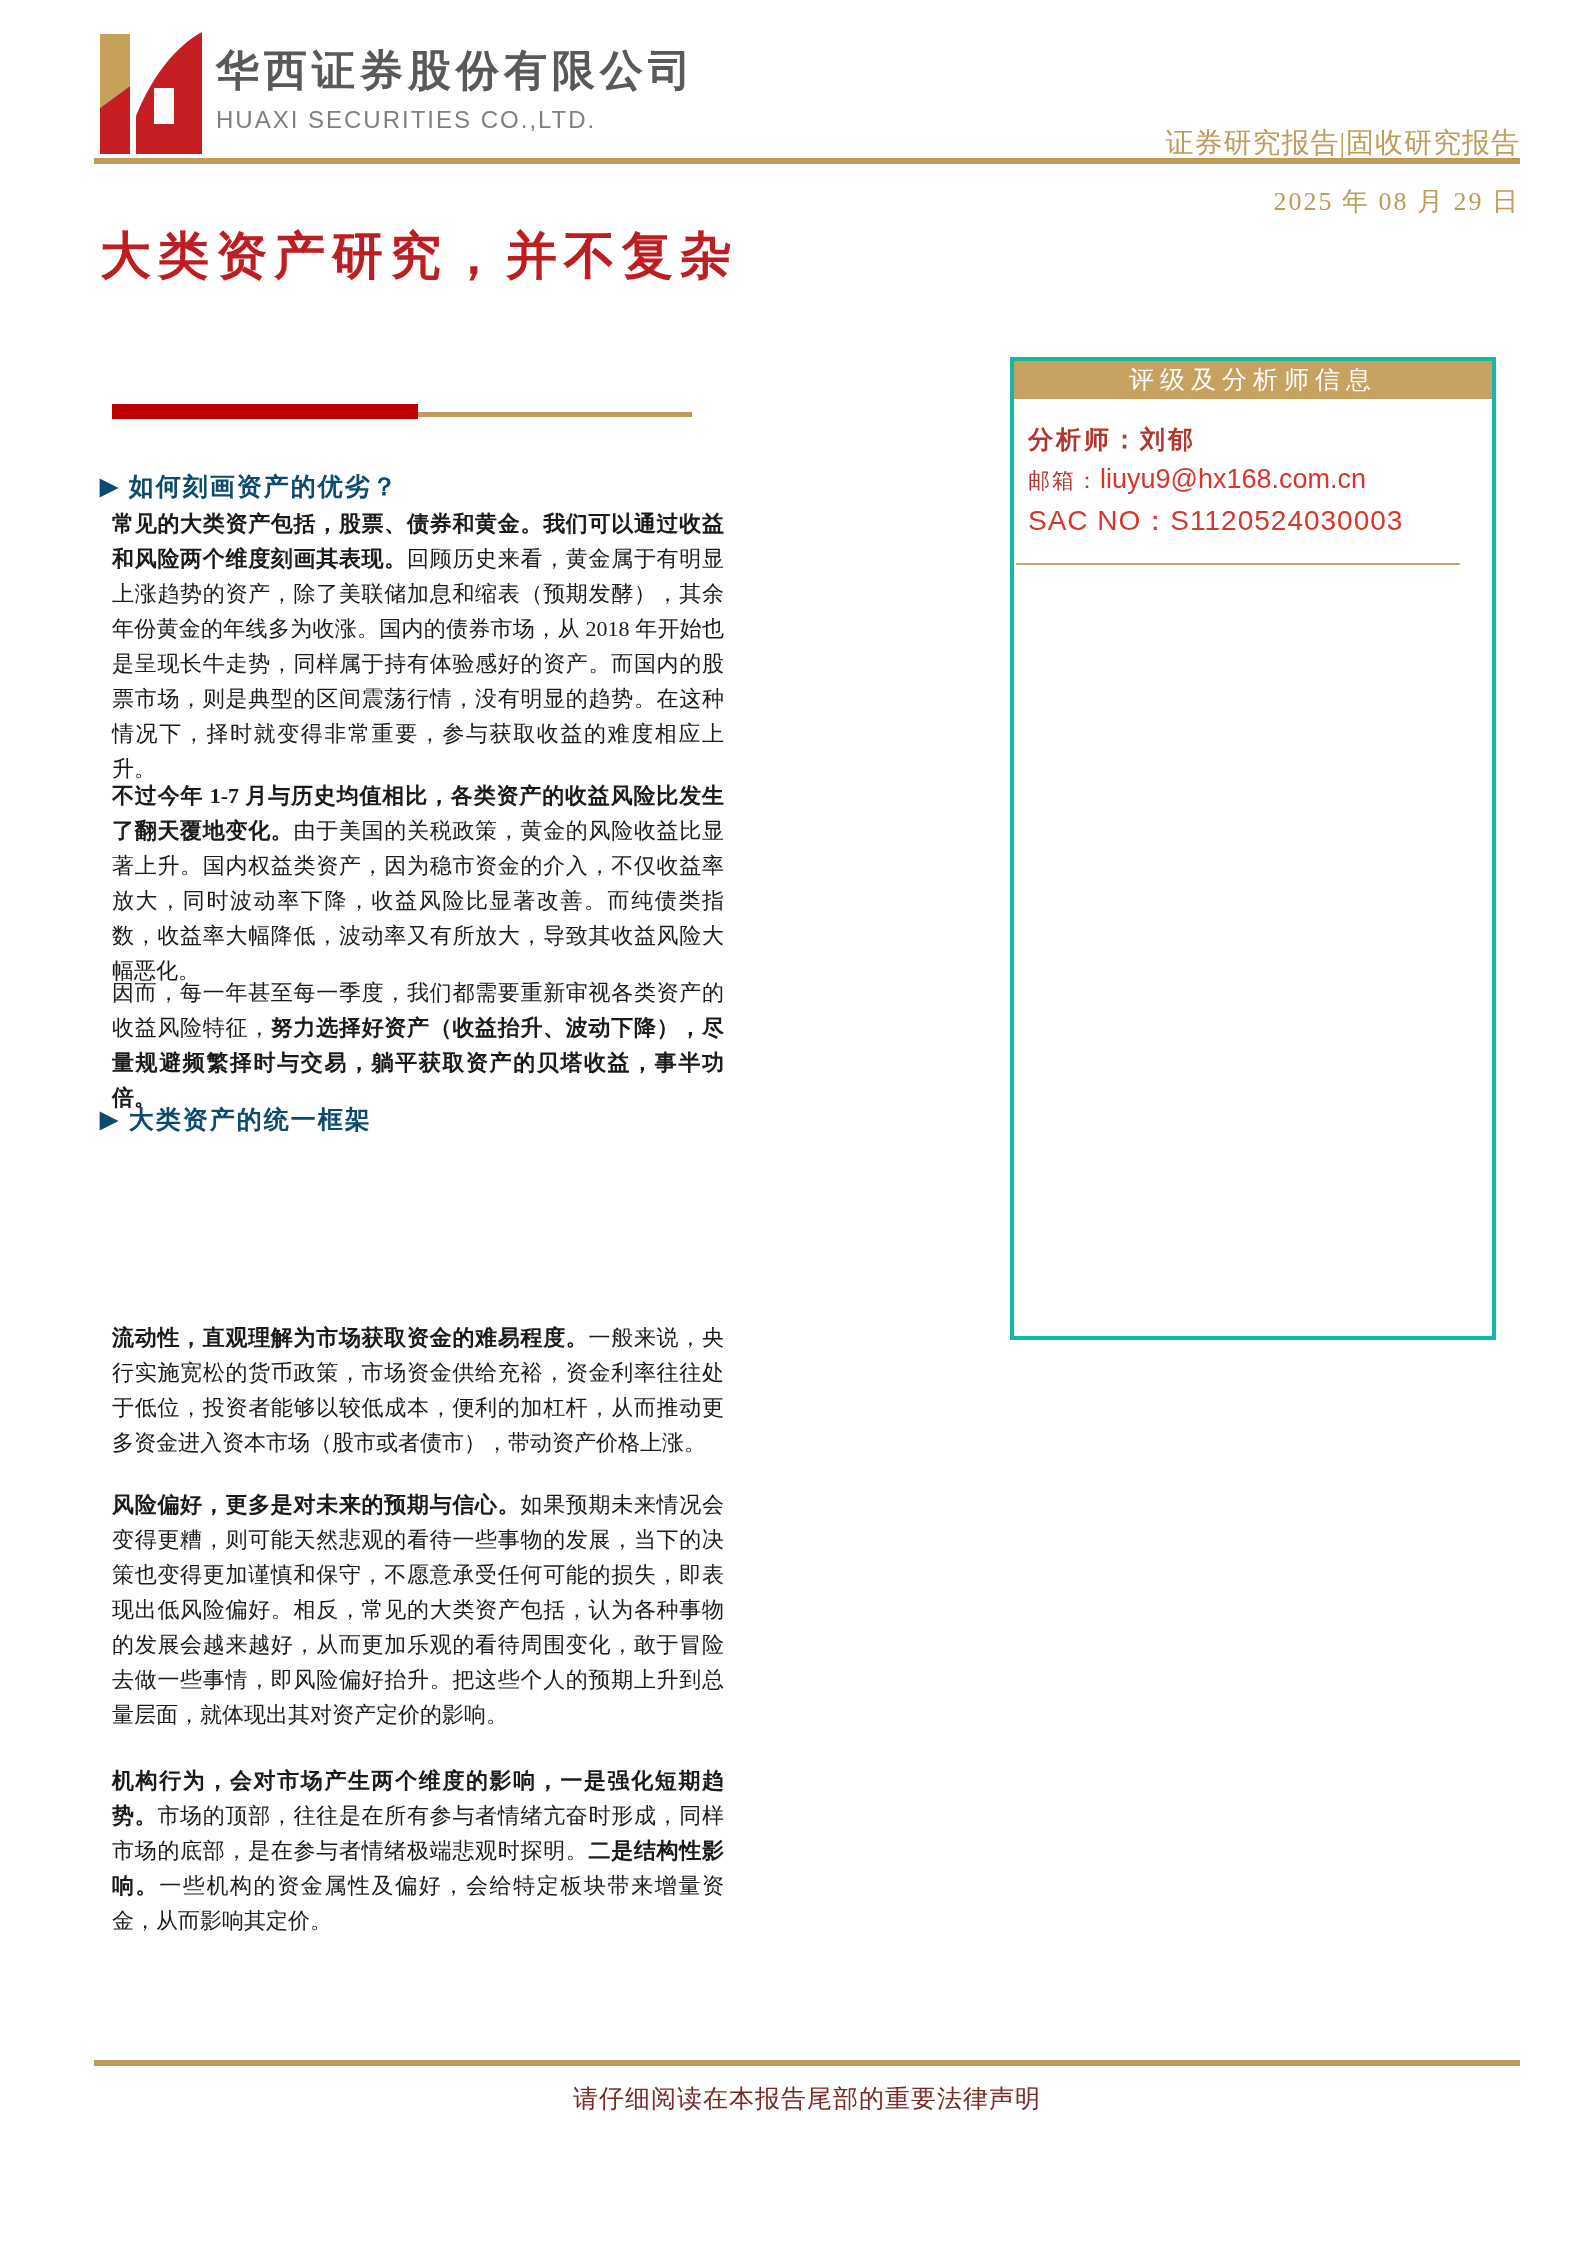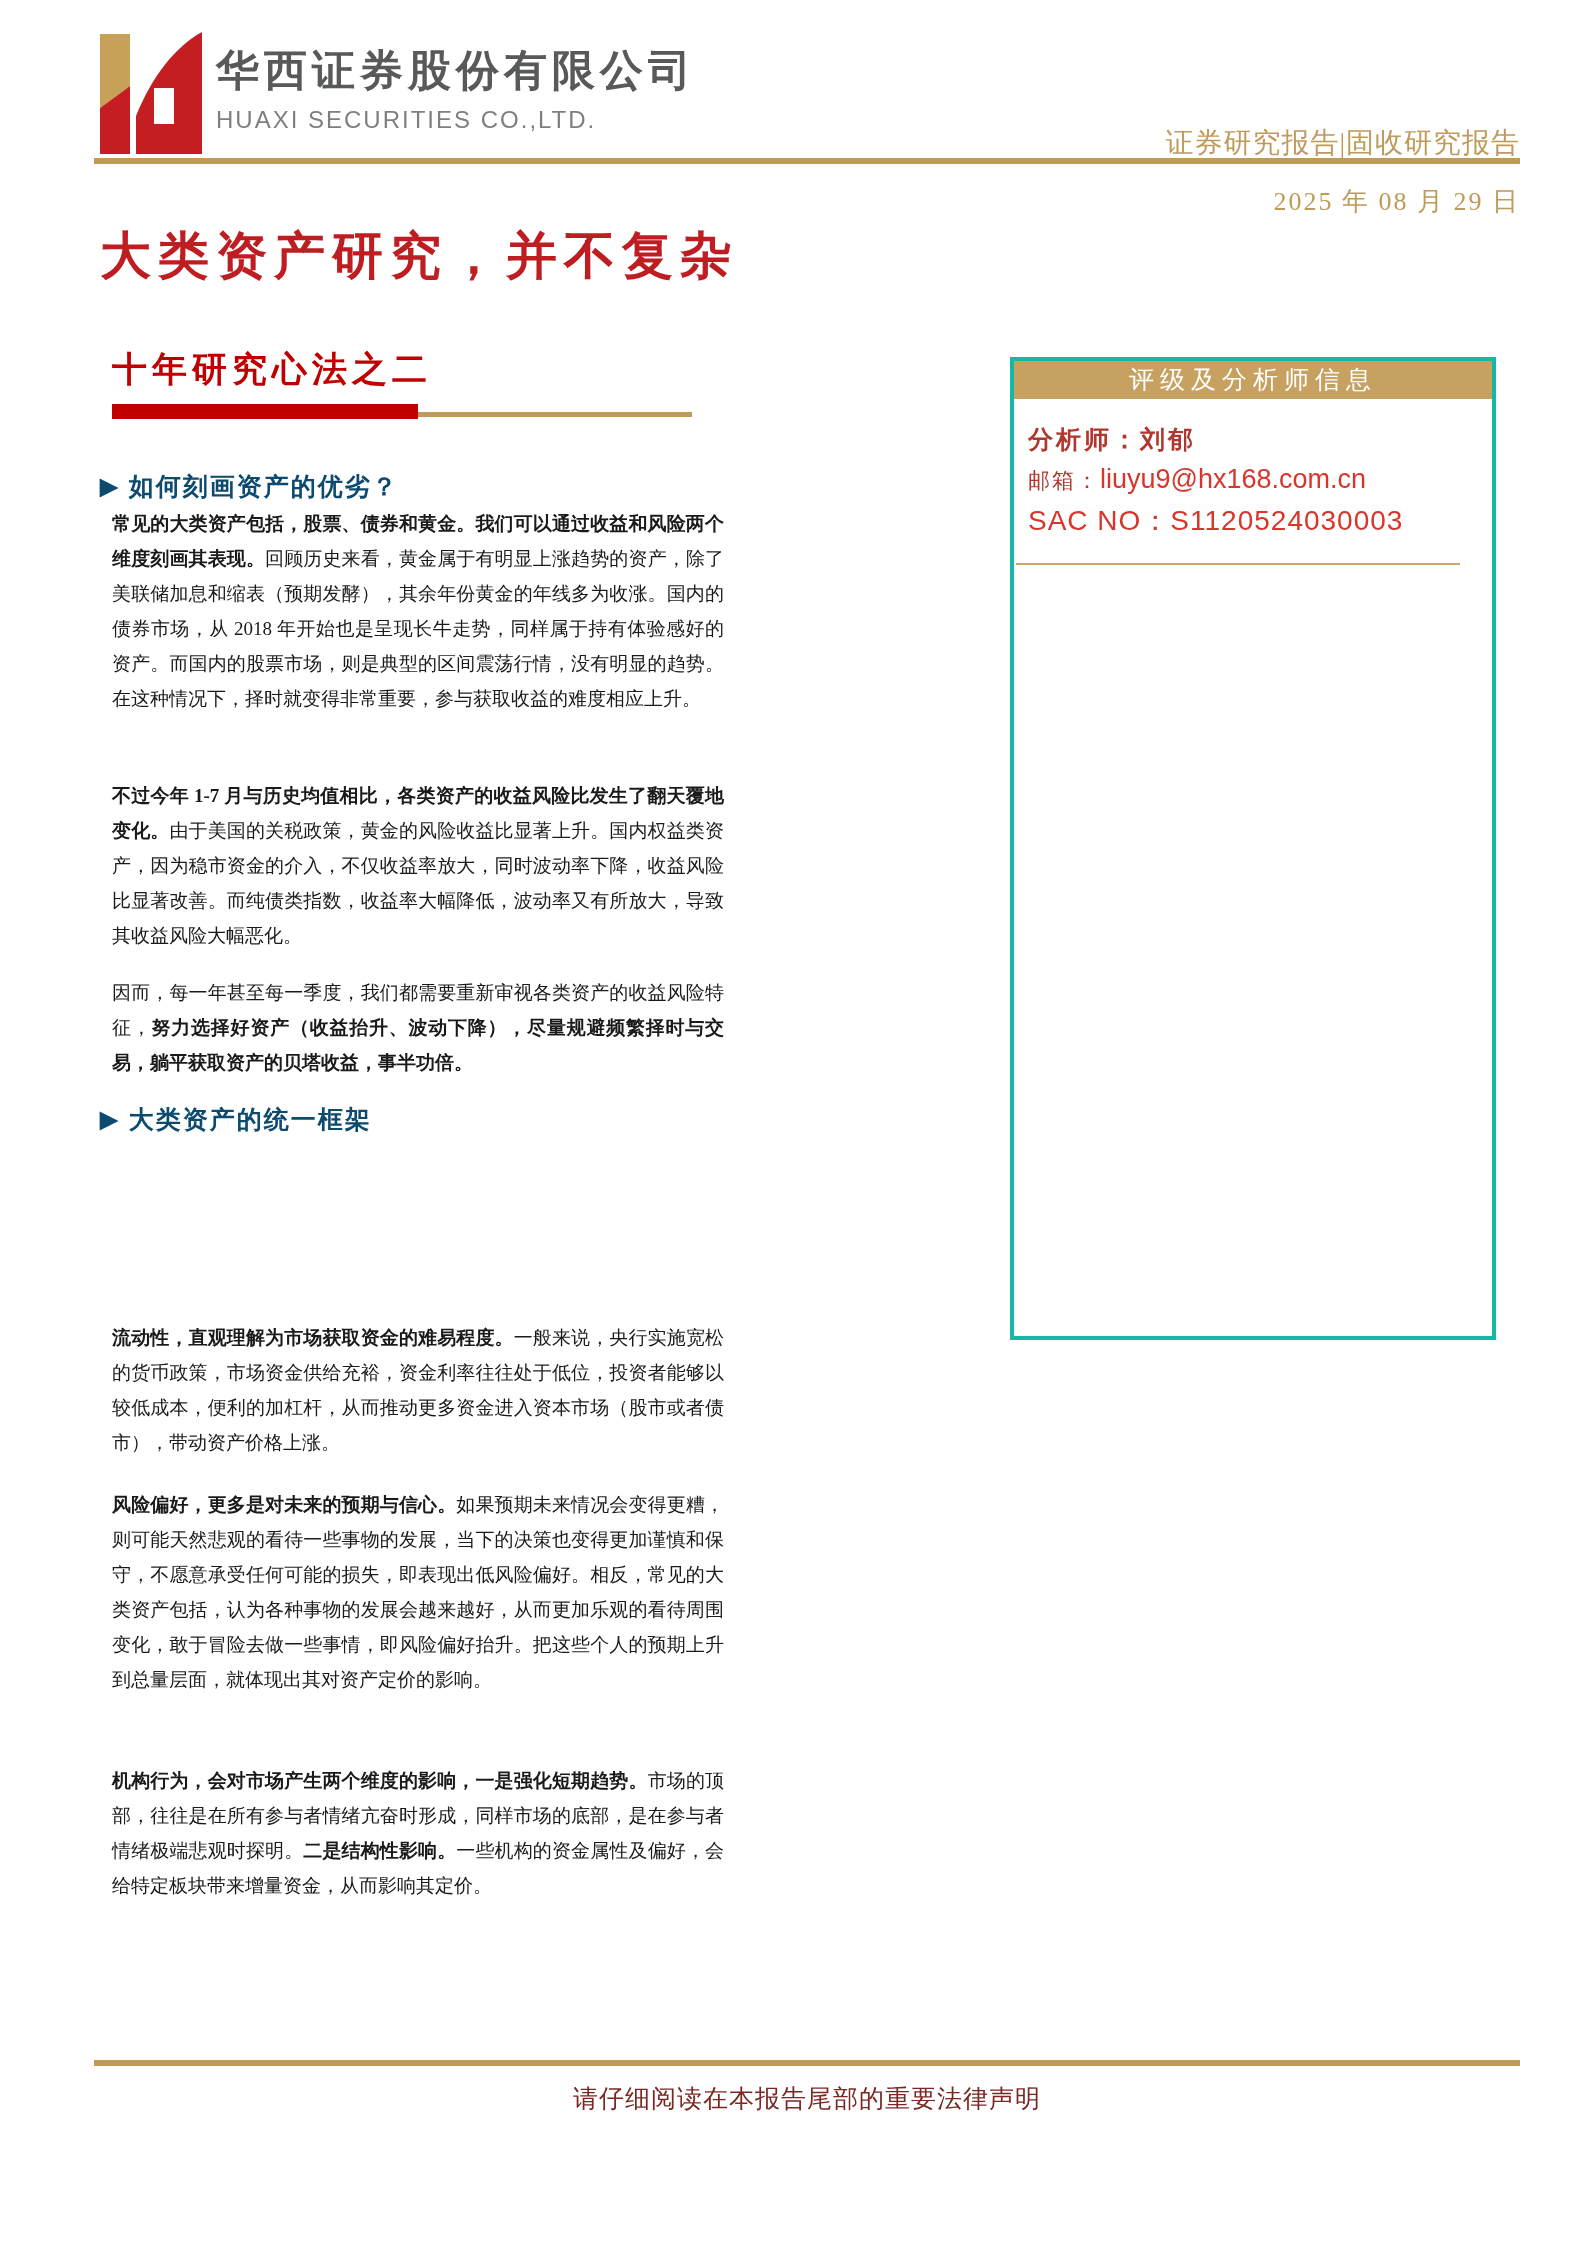--- a/index.html
+++ b/index.html
@@ -24,21 +24,21 @@
   .subtitle-rule-red  { position:absolute; left:112px; top:404px; width:306px; height:15px; background:#c00000; }
   .subtitle-rule-gold { position:absolute; left:418px; top:412px; width:274px; height:5px;  background:#be9b59; }
 
   
   .sec-heading { position:absolute; left:100px; font-size:25px; font-weight:bold; color:#0c4a6e; letter-spacing:2px; }
   .sec-heading .tri { display:inline-block; margin-right:9px; font-size:23px; transform:translateY(-1px); }
   #sec1 { top:470px; }
   #sec2 { top:1103px; }
 
   .para { position:absolute; left:112px; width:612px; margin:0;
-          font-size:19px; line-height:35px; text-align:justify; text-justify:inter-ideograph; }
+          font-size:22px; line-height:35px; text-align:justify; text-justify:inter-ideograph; }
   .para .b { font-weight:bold; }
   #p1 { top:506px; }
   #p2 { top:778px; }
   #p3 { top:975px; }
   #p4 { top:1152px; }
   #p5 { top:1320px; }
   #p6 { top:1487px; }
   #p7 { top:1763px; }
 
   
@@ -75,21 +75,20 @@
   </div>
   <div class="company">
     <div class="company-cn">华西证券股份有限公司</div>
     <div class="company-en">HUAXI SECURITIES CO.,LTD.</div>
   </div>
   <div class="report-cat">证券研究报告|固收研究报告</div>
   <div class="header-rule"></div>
   <div class="pub-date">2025 年 08 月 29 日</div>
 
   <div class="doc-title">大类资产研究，并不复杂</div>
-  <div class="doc-subtitle">十年研究心法之二</div>
   <div class="subtitle-rule-red"></div>
   <div class="subtitle-rule-gold"></div>
 
   <div class="sec-heading" id="sec1">
     <span class="tri">▶</span><span>如何刻画资产的优劣？</span>
   </div>
 
   <p class="para" id="p1"><span class="b">常见的大类资产包括，股票、债券和黄金。我们可以通过收益和风险两个维度刻画其表现。</span><span>回顾历史来看，黄金属于有明显上涨趋势的资产，除了美联储加息和缩表（预期发酵），其余年份黄金的年线多为收涨。国内的债券市场，从 2018 年开始也是呈现长牛走势，同样属于持有体验感好的资产。而国内的股票市场，则是典型的区间震荡行情，没有明显的趋势。在这种情况下，择时就变得非常重要，参与获取收益的难度相应上升。</span></p>
 
   <p class="para" id="p2"><span class="b">不过今年 1-7 月与历史均值相比，各类资产的收益风险比发生了翻天覆地变化。</span><span>由于美国的关税政策，黄金的风险收益比显著上升。国内权益类资产，因为稳市资金的介入，不仅收益率放大，同时波动率下降，收益风险比显著改善。而纯债类指数，收益率大幅降低，波动率又有所放大，导致其收益风险大幅恶化。</span></p>

